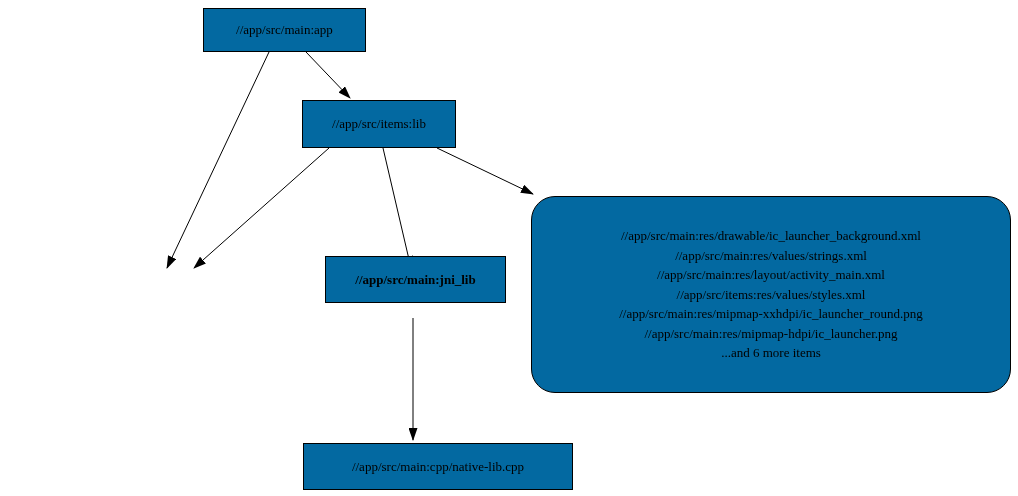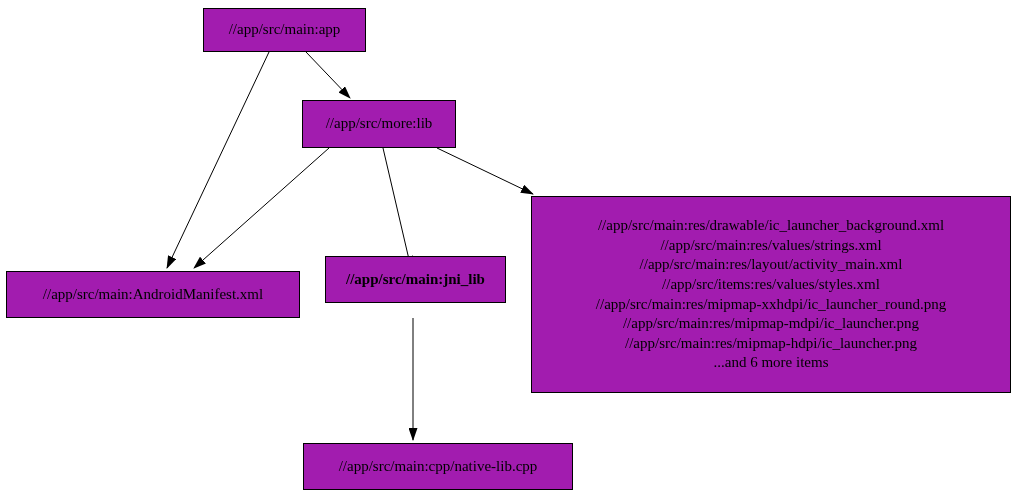--- a/index.html
+++ b/index.html
@@ -20,31 +20,32 @@
     position: absolute;
     left: 0;
     top: 0;
     width: 1018px;
     height: 496px;
   }
   .node {
     position: absolute;
     box-sizing: border-box;
     border: 1px solid #000000;
-    background: #a21caf;
+    background: #0369a1;
     display: flex;
     align-items: center;
     justify-content: center;
     text-align: center;
-    font-size: 15px;
+    font-size: 13px;
     line-height: 19.6px;
     white-space: nowrap;
   }
   .node.multi {
     flex-direction: column;
+    border-radius: 24px;
   }
   .node-app      { left: 203px; top: 8px;   width: 163px; height: 44px; }
   .node-lib      { left: 302px; top: 100px; width: 154px; height: 48px; }
   .node-manifest { left: 6px;   top: 271px; width: 294px; height: 47px; }
   .node-jni      { left: 325px; top: 256px; width: 181px; height: 47px; font-weight: bold; }
   .node-res      { left: 531px; top: 196px; width: 480px; height: 197px; }
   .node-native   { left: 281px; top: 443px; width: 270px; height: 47px; margin-left: 22px; }
 </style>
 </head>
 <body>
@@ -63,38 +64,34 @@
     <line x1="383" y1="148" x2="411" y2="268" stroke="#000000" stroke-width="1" marker-end="url(#arrow)"></line>
     <line x1="437" y1="148" x2="533" y2="194" stroke="#000000" stroke-width="1" marker-end="url(#arrow)"></line>
     <line x1="413" y1="318" x2="413" y2="440" stroke="#000000" stroke-width="1" marker-end="url(#arrow)"></line>
   </svg>
 
   <div class="node node-app">
     <span>//app/src/main:app</span>
   </div>
 
   <div class="node node-lib">
-    <span>//app/src/more:lib</span>
+    <span>//app/src/items:lib</span>
   </div>
 
-  <div class="node node-manifest">
-    <span>//app/src/main:AndroidManifest.xml</span>
-  </div>
 
   <div class="node node-jni">
     <span>//app/src/main:jni_lib</span>
   </div>
 
   <div class="node multi node-res">
     <div>//app/src/main:res/drawable/ic_launcher_background.xml</div>
     <div>//app/src/main:res/values/strings.xml</div>
     <div>//app/src/main:res/layout/activity_main.xml</div>
     <div>//app/src/items:res/values/styles.xml</div>
     <div>//app/src/main:res/mipmap-xxhdpi/ic_launcher_round.png</div>
-    <div>//app/src/main:res/mipmap-mdpi/ic_launcher.png</div>
     <div>//app/src/main:res/mipmap-hdpi/ic_launcher.png</div>
     <div>...and 6 more items</div>
   </div>
 
   <div class="node node-native">
     <span>//app/src/main:cpp/native-lib.cpp</span>
   </div>
 
 </div>
 

